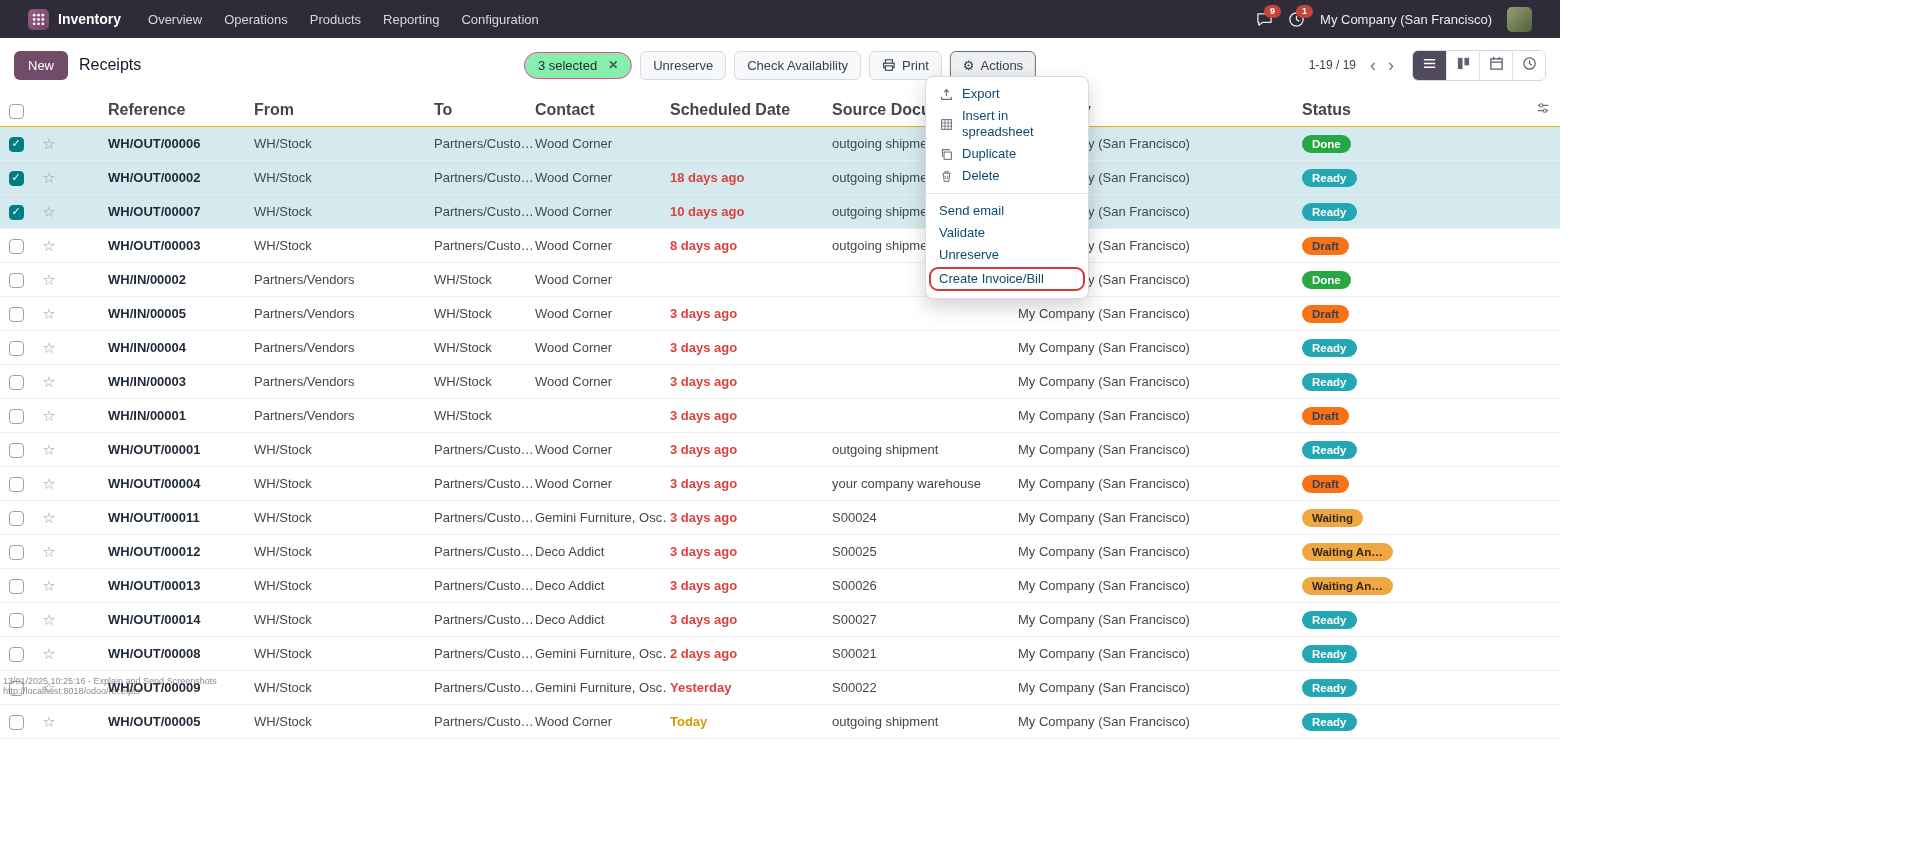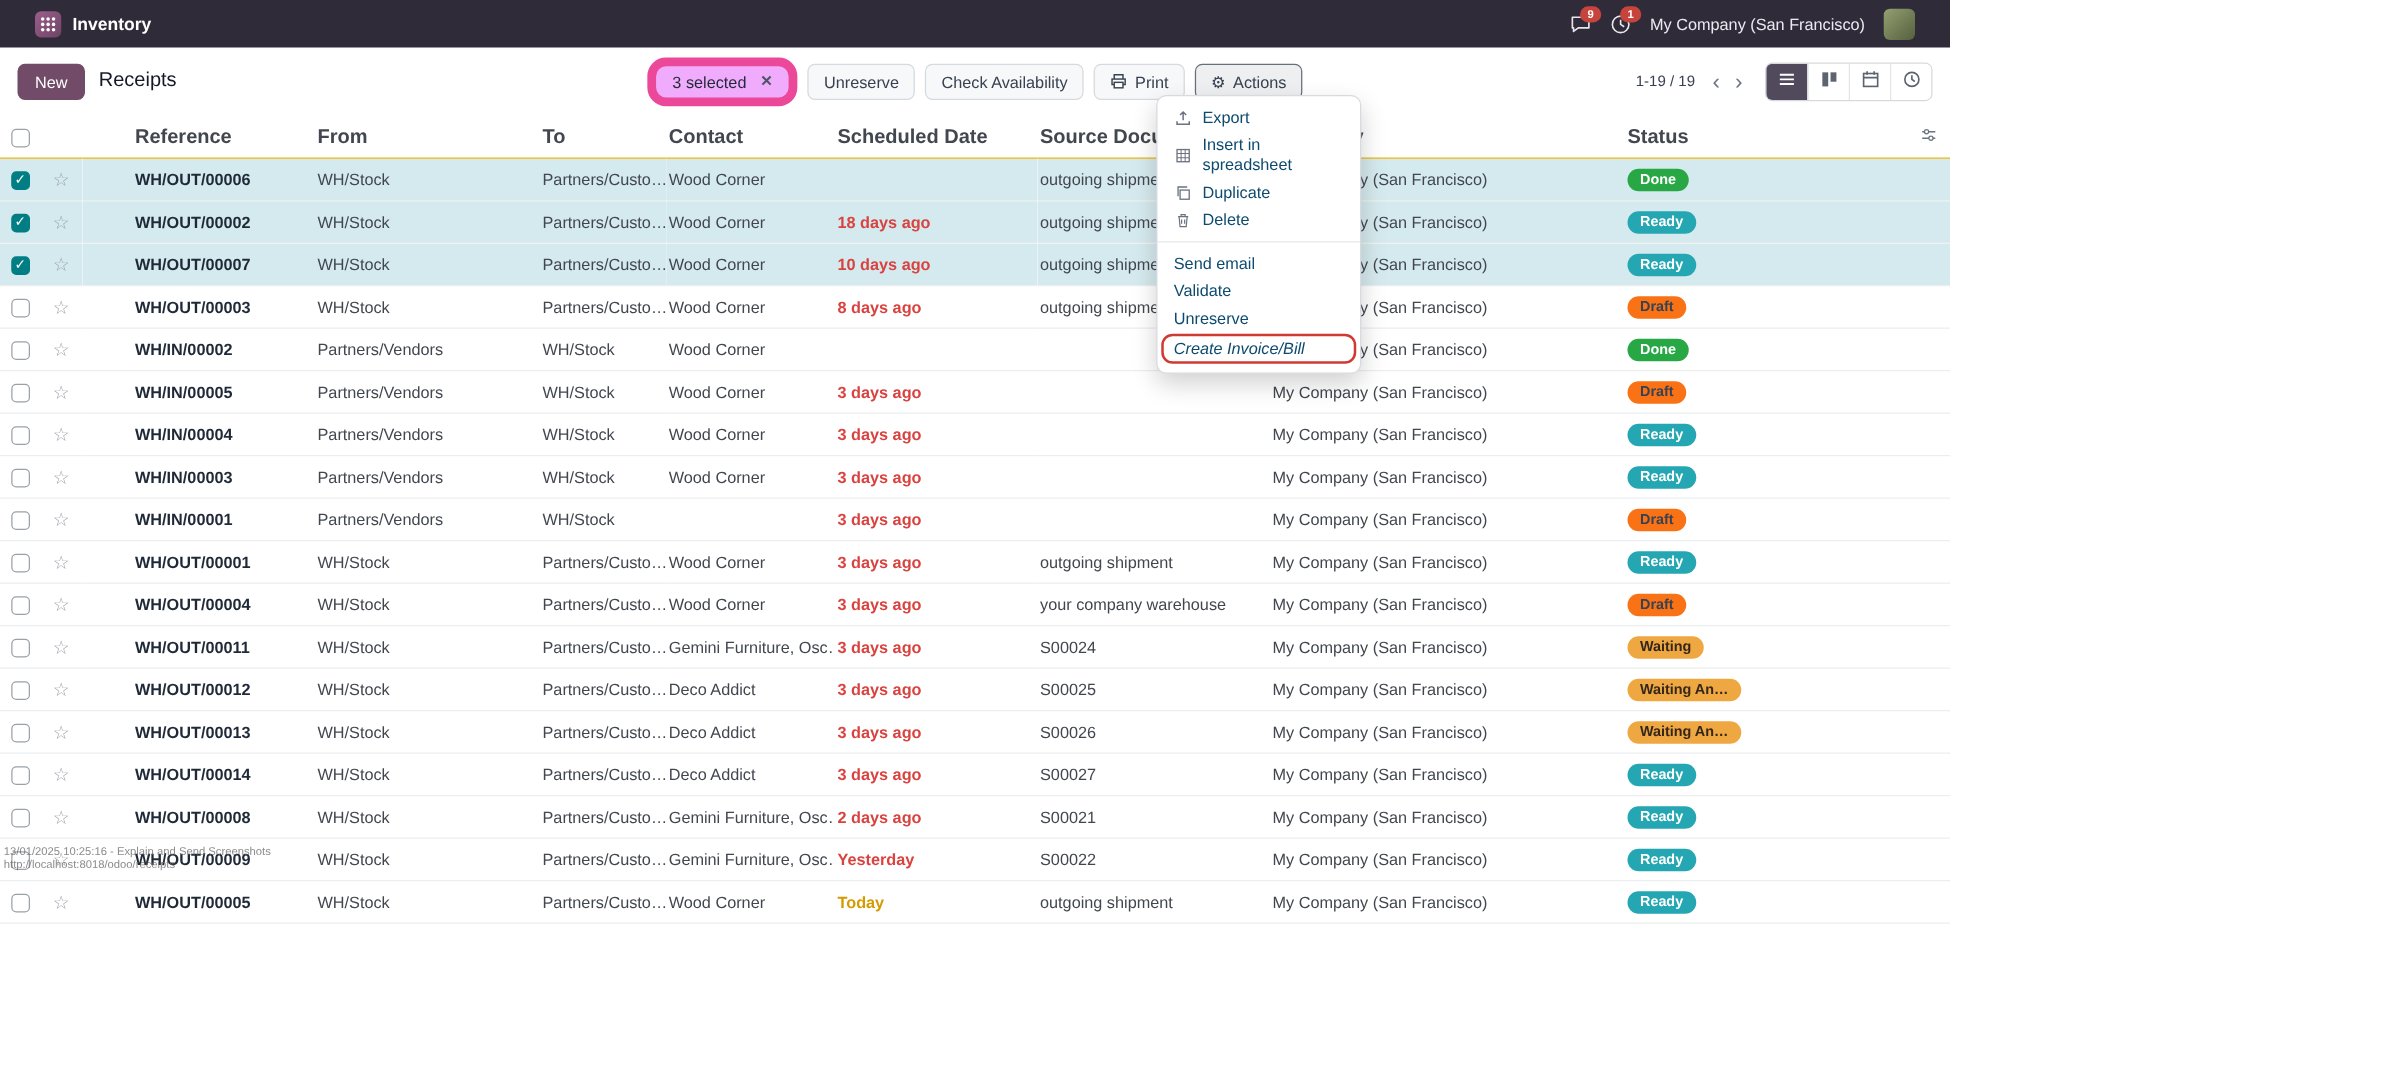--- a/index.html
+++ b/index.html
@@ -15,21 +15,21 @@
   .icon-wrap{position:relative;display:grid;place-items:center;cursor:pointer;}
   .nav-badge{position:absolute;top:-6px;right:-8px;background:#c7443c;color:#fff;font-size:9px;min-width:13px;height:13px;border-radius:7px;display:grid;place-items:center;padding:0 2px;font-weight:700;}
   .company-name{font-size:13px;color:#eceaf0;cursor:pointer;}
   .avatar{width:25px;height:25px;border-radius:5px;background:linear-gradient(135deg,#94a070,#55603f);cursor:pointer;}
 
   
   .control-panel{position:relative;height:46px;display:flex;align-items:center;padding:4px 14px 0;}
   .btn-new{background:#714B67;color:#fff;border:none;border-radius:6px;padding:7px 14px;font-size:13px;font-weight:500;cursor:pointer;font-family:inherit;}
   .page-title{font-size:16px;color:#111827;margin-left:11px;}
   .cp-center{position:absolute;left:50%;transform:translateX(-50%);display:flex;align-items:center;gap:8px;}
-  .sel-pill{display:flex;align-items:center;gap:11px;border:7px solid #ec4899;border-radius:15px;padding:5px 13px;font-size:13px;color:#1f2937;background:#f0abfc;white-space:nowrap;}
+  .sel-pill{display:flex;align-items:center;gap:11px;border:1px solid #ec4899;border-radius:15px;padding:5px 13px;font-size:13px;color:#1f2937;background:#86efac;white-space:nowrap;}
   .sel-x{color:#4b5563;font-size:12px;cursor:pointer;font-weight:700;}
   .btn{background:#f7f8f9;border:1px solid #d6d9dd;border-radius:6px;padding:6px 12px;font-size:13px;color:#374151;display:flex;align-items:center;gap:6px;cursor:pointer;white-space:nowrap;font-family:inherit;}
   .btn.active-btn{border-color:#66707a;background:#edeff1;}
   .gear{font-size:13px;line-height:1;}
   .cp-right{margin-left:auto;display:flex;align-items:center;}
   .pager-text{font-size:12px;color:#374151;margin-right:8px;}
   .pager-btn{border:none;background:none;font-size:18px;color:#6b7280;padding:0 6px;cursor:pointer;line-height:1;font-family:inherit;}
   .view-switcher{display:flex;border:1px solid #d6d9dd;border-radius:6px;overflow:hidden;margin-left:12px;}
   .vs-btn{width:33px;height:29px;display:grid;place-items:center;background:#fff;color:#5c6470;border:none;border-left:1px solid #e3e5e8;cursor:pointer;}
   .vs-btn:first-child{border-left:none;}
@@ -55,21 +55,21 @@
   .st-success{background:#28a745;color:#fff;}
   .st-info{background:#24a7b2;color:#fff;}
   .st-muted{background:#f97316;color:#374151;}
   .st-warning{background:#efa742;color:#33261a;}
 
   
   .dropdown{position:absolute;top:76px;left:925px;width:162px;background:#fff;border:1px solid #d8dadf;border-radius:8px;box-shadow:0 8px 20px rgba(0,0,0,.18);padding:6px 0;z-index:40;font-size:13px;color:#0c4a6e;}
   .menu-item{display:flex;align-items:center;gap:9px;padding:3px 13px;cursor:pointer;line-height:16px;}
   .mi-icon{width:14px;display:grid;place-items:center;flex:none;}
   .menu-divider{height:1px;background:#e5e7ea;margin:6px 0;}
-  .menu-item.hl{border:2px solid #d03a32;border-radius:9px;margin:1px 3px;padding:2px 8px;font-style:italic;}
+  .menu-item.hl{border:2px solid #d03a32;border-radius:9px;margin:1px 3px;padding:2px 8px;}
 
   
   .watermark{position:absolute;left:3px;top:676px;font-size:9px;color:rgba(100,100,100,.75);line-height:10px;z-index:60;pointer-events:none;}
 </style>
 </head>
 <body>
 
 <div class="app">
 
   <nav class="navbar">
@@ -82,20 +82,21 @@
             <circle cx="2" cy="6" r="1.3"></circle>
             <circle cx="6" cy="6" r="1.3"></circle>
             <circle cx="10" cy="6" r="1.3"></circle>
             <circle cx="2" cy="10" r="1.3"></circle>
             <circle cx="6" cy="10" r="1.3"></circle>
             <circle cx="10" cy="10" r="1.3"></circle>
           </g>
         </svg>
     </span>
     <span class="app-name">Inventory</span>
+    <span><a class="nav-link">Overview</a><a class="nav-link">Operations</a><a class="nav-link">Products</a><a class="nav-link">Reporting</a><a class="nav-link">Configuration</a></span>
 
     <div class="nav-right">
       <span class="icon-wrap">
         <svg width="17" height="17" viewBox="0 0 18 18">
             <path d="M2 3h14v9H7l-4 3v-3H2z" fill="none" stroke="#e7e6ea" stroke-width="1.4" stroke-linejoin="round"></path>
           </svg>
         <span class="nav-badge">9</span>
       </span>
       <span class="icon-wrap">
         <svg width="17" height="17" viewBox="0 0 18 18">

